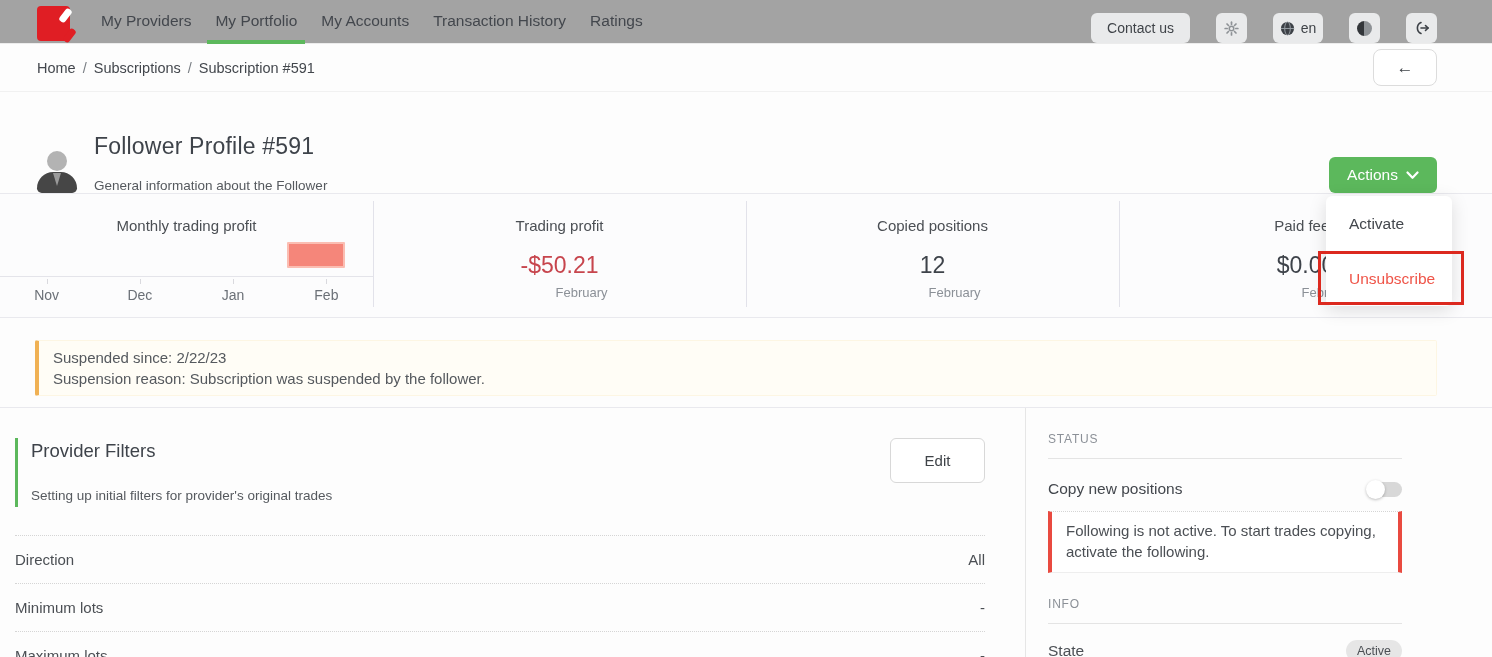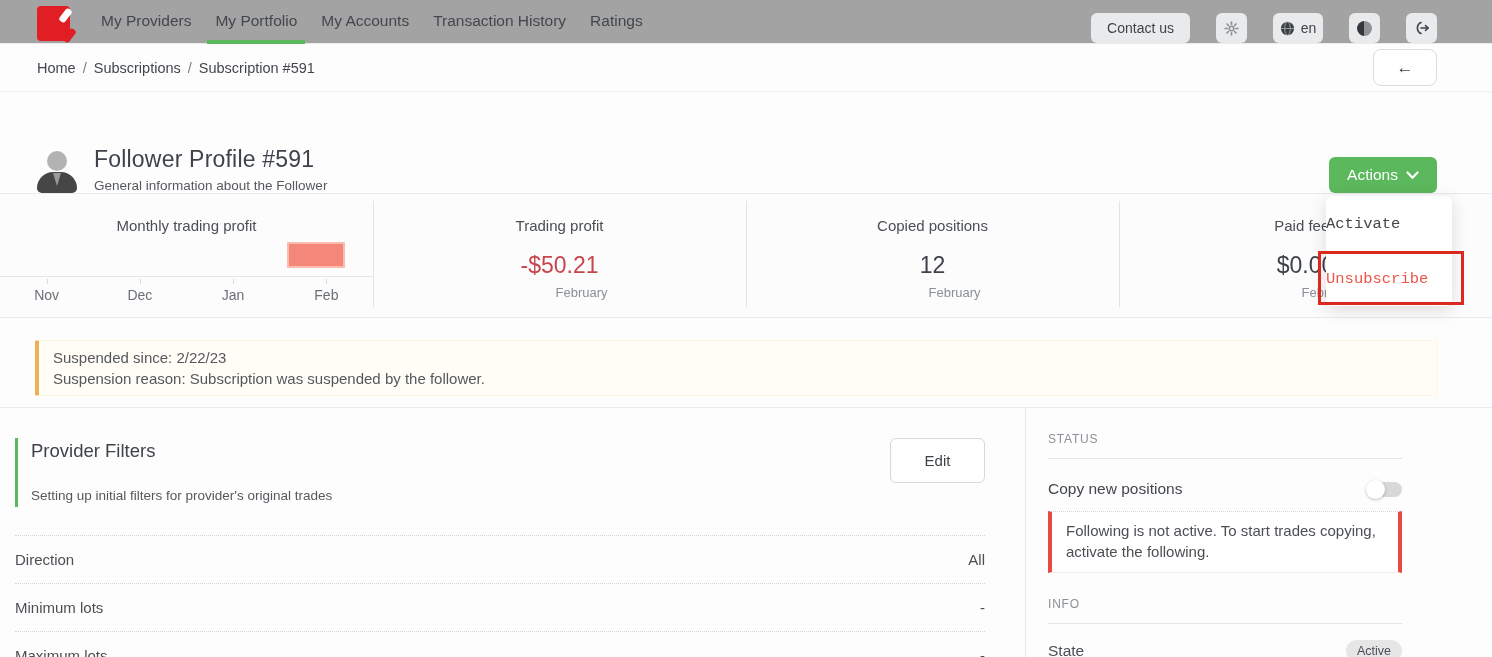--- a/index.html
+++ b/index.html
@@ -39,28 +39,28 @@
   
   .profile-row { position:relative; z-index:30; height:101px; display:flex; align-items:flex-end;
     padding:0 55px 0 36px; }
   .avatar { position:relative; width:42px; height:44px; margin-right:16px; flex:none; }
   .avatar-head { position:absolute; left:11px; top:2px; width:20px; height:20px; border-radius:50%; background:#b3b3b3; }
   .avatar-body { position:absolute; left:1px; bottom:0; width:40px; height:21px; background:#464646;
     border-radius:20px 20px 6px 6px; }
   .avatar-tie { position:absolute; left:17px; bottom:7px; width:8px; height:13px; background:#9a9a9a;
     clip-path:polygon(0 0,100% 0,50% 100%); }
   .profile-title { font-size:23px; color:#3e434a; letter-spacing:.2px; }
-  .profile-sub { font-size:13.5px; color:#55595e; margin-top:5px; }
+  .profile-sub { font-size:13.5px; color:#55595e; margin-top:18px; }
   .actions-wrap { position:relative; margin-left:auto; }
   .actions-btn { width:108px; height:36px; background:#5cb85c; color:#fff; border:none; border-radius:6px;
     font-size:15.5px; display:flex; align-items:center; justify-content:center; gap:8px; cursor:pointer; font-family:inherit; }
   .dropdown { position:absolute; top:calc(100% + 3px); right:-15px; width:126px; background:#fff;
     border-radius:6px; box-shadow:0 4px 18px rgba(0,0,0,.13); padding:0; }
-  .dd-item { height:55px; display:flex; align-items:center; font-size:15.5px;
-    color:#43474d; cursor:pointer;font-family:Liberation Mono, monospace; }
+  .dd-item { height:55px; display:flex; align-items:center; padding-left:23px; font-size:15.5px;
+    color:#43474d; cursor:pointer; }
   .dd-item.danger { color:#ef5448; }
   .annotation-box { position:absolute; top:55px; left:-8px; right:-12px; height:54px;
     border:3px solid #dc291f; pointer-events:none; }
 
   
   .stats { display:flex; border-top:1px solid #e9e9ee; border-bottom:1px solid #e9e9ee;
     height:125px; margin:0 0 0 0; background:#fcfcfd; }
   .stat-col { flex:1; position:relative; padding-top:23px; text-align:center; }
   .stat-col + .stat-col::before { content:""; position:absolute; left:0; top:7px; bottom:10px; width:1px; background:#e2e2ea; }
   .stat-label { font-size:15px; color:#4b4f54; }

